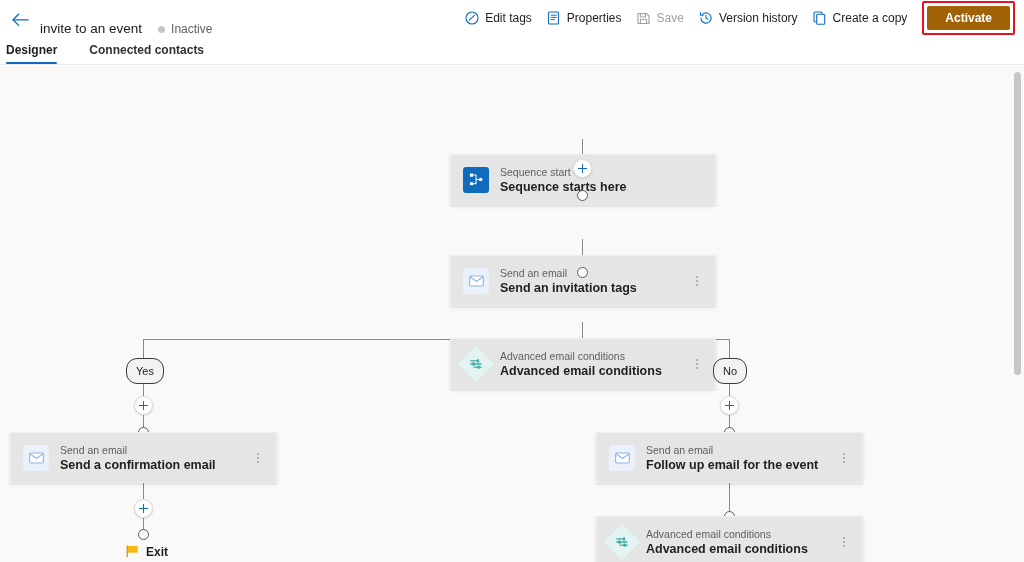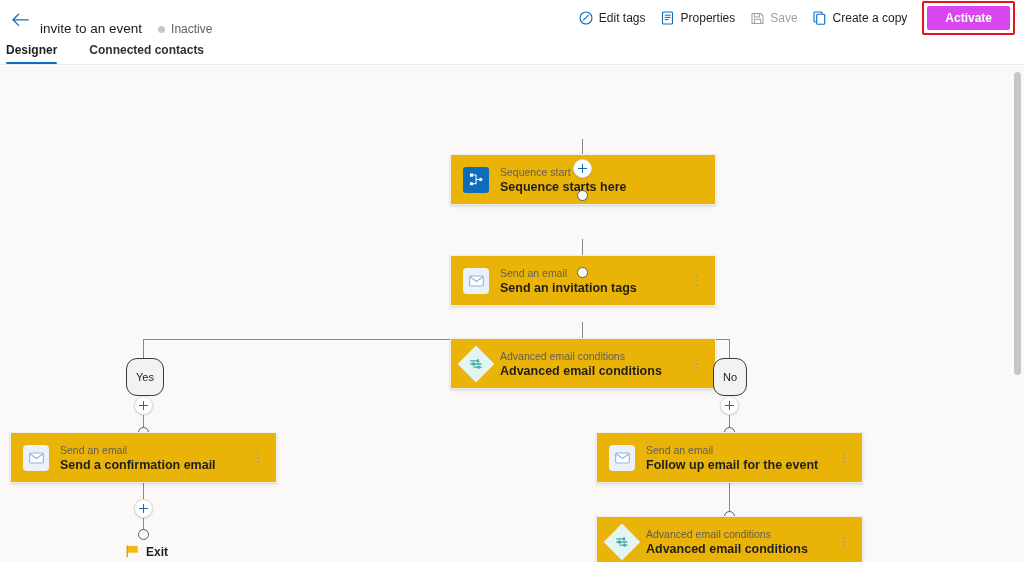--- a/index.html
+++ b/index.html
@@ -53,21 +53,21 @@
   }
   .tb-ico svg { display: block; }
 
   .activate-wrap {
     position: relative; margin-left: 8px; margin-right: 4px;
     padding: 3px;
     border: 2px solid #e81123;
     border-radius: 2px;
   }
   .activate-btn {
-    background: #d946ef; color: #ffffff;
+    background: #a16207; color: #ffffff;
     border: none; outline: none;
     font-family: "Liberation Sans", sans-serif;
     font-size: 12px; font-weight: bold;
     padding: 5px 18px; border-radius: 2px;
     cursor: pointer; white-space: nowrap;
   }
 
   
   .tabs {
     position: absolute; left: 0; top: 36px;
@@ -116,31 +116,31 @@
     display: flex; align-items: center; justify-content: center;
     cursor: pointer;
   }
   .plus-btn:before, .plus-btn:after {
     content: ""; position: absolute; background: #0f6cbd;
   }
   .plus-btn:before { width: 9px; height: 1.6px; }
   .plus-btn:after  { width: 1.6px; height: 9px; }
 
   .branch-pill {
-    position: absolute; height: 38px; min-width: 34px;
+    position: absolute; height: 26px; min-width: 34px;
     border: 1.5px solid #3b3a39; border-radius: 11px;
     background: #f3f2f1;
     display: flex; align-items: center; justify-content: center;
     font-size: 11px; color: #201f1e; padding: 0 9px;
   }
 
   
   .node {
     position: absolute; height: 51px;
-    background: #eab308;
+    background: #e5e5e5;
     border: 1px solid #f0eeec;
     box-shadow: 0 0.6px 1.8px rgba(0,0,0,0.10), 0 2px 5px rgba(0,0,0,0.06);
     display: flex; align-items: center;
     cursor: pointer;
   }
   .node-icon {
     width: 26px; height: 26px; margin-left: 12px; flex: 0 0 auto;
     display: flex; align-items: center; justify-content: center;
     position: relative;
   }
@@ -251,20 +251,30 @@
       <span class="tb-ico">
         <svg width="13" height="13" viewBox="0 0 13 13">
           <path d="M1 1.5h8.5L12 4v7.5H1z" fill="none" stroke="#a19f9d" stroke-width="1.1" stroke-linejoin="round"></path>
           <rect x="3.4" y="1.6" width="5" height="3.4" fill="none" stroke="#a19f9d" stroke-width="1"></rect>
           <rect x="3.4" y="7.4" width="6.2" height="4.1" fill="none" stroke="#a19f9d" stroke-width="1"></rect>
         </svg>
       </span>
       <span>Save</span>
     </div>
 
+    <div class="tb-item">
+      <span class="tb-ico">
+        <svg width="14" height="14" viewBox="0 0 14 14">
+          <path d="M1.9 7a5.1 5.1 0 1 0 1.6-3.7" fill="none" stroke="#0f6cbd" stroke-width="1.1" stroke-linecap="round"></path>
+          <path d="M1.5 1.6v2.6h2.6" fill="none" stroke="#0f6cbd" stroke-width="1.1" stroke-linecap="round" stroke-linejoin="round"></path>
+          <path d="M7 4.4V7l1.9 1.2" fill="none" stroke="#0f6cbd" stroke-width="1.1" stroke-linecap="round"></path>
+        </svg>
+      </span>
+      <span>Version history</span>
+    </div>
 
     <div class="tb-item">
       <span class="tb-ico">
         <svg width="13" height="14" viewBox="0 0 13 14">
           <rect x="1" y="1" width="8" height="10" rx="1" fill="none" stroke="#0f6cbd" stroke-width="1.1"></rect>
           <rect x="3.7" y="3.2" width="8" height="10" rx="1" fill="#ffffff" stroke="#0f6cbd" stroke-width="1.1"></rect>
         </svg>
       </span>
       <span>Create a copy</span>
     </div>

